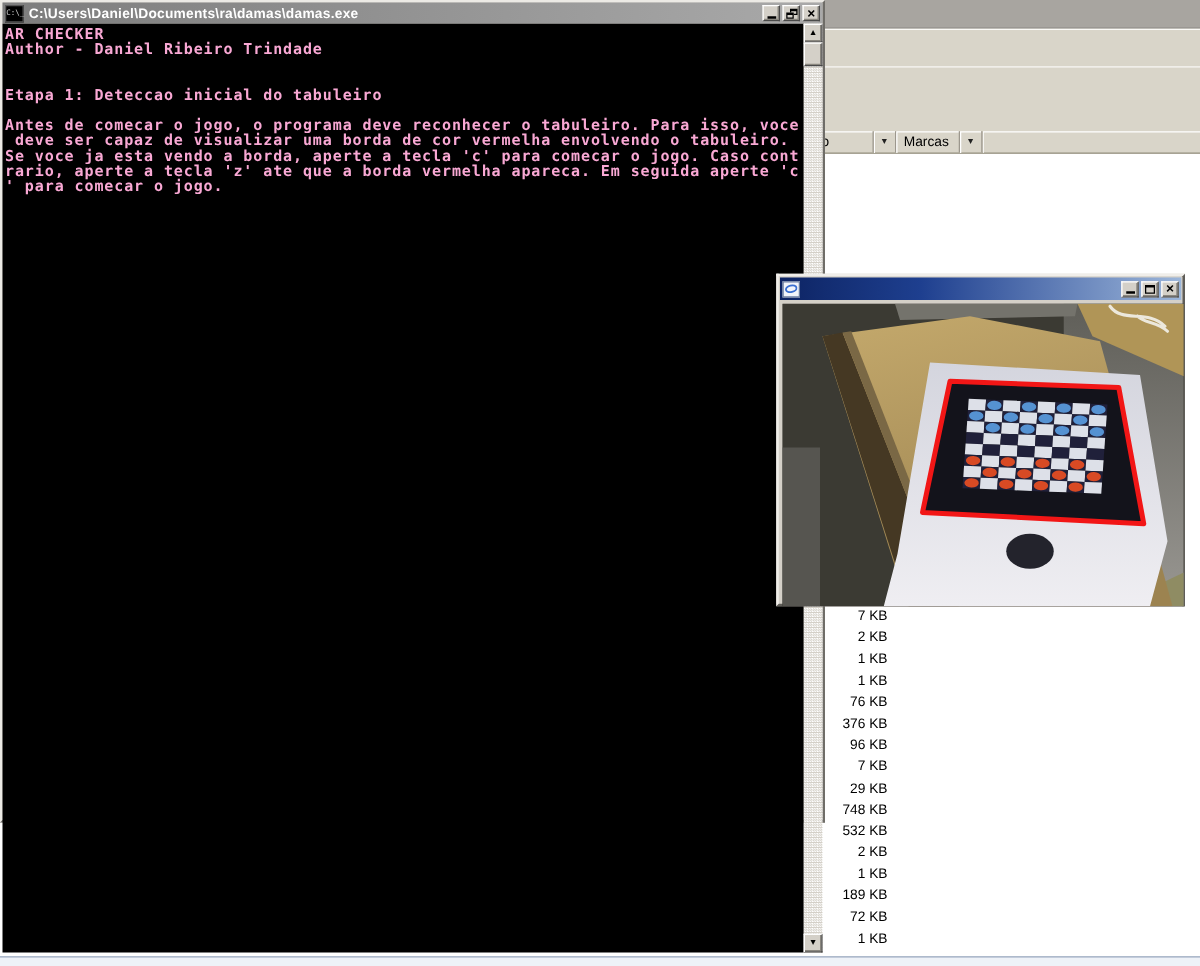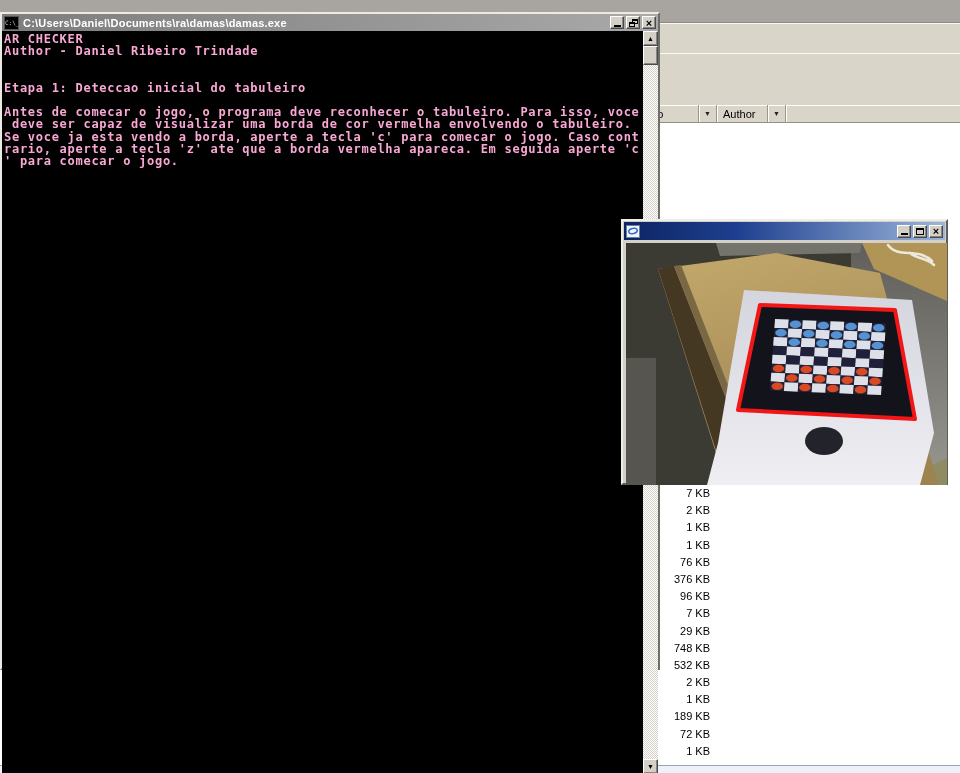--- a/index.html
+++ b/index.html
@@ -18,21 +18,21 @@
   .hdr-cell{box-sizing:border-box;border-right:1px solid #9c978d;box-shadow:inset 1px 1px 0 #ffffff;display:flex;align-items:center;padding:0 6px;white-space:nowrap;overflow:hidden;}
   .hdr-tamanho{width:87px;}
   .hdr-marcas{width:51px;}
   .hdr-arrow{width:18px;justify-content:center;font-size:7px;padding:0;color:#222;}
   .hdr-fill{flex:1;box-shadow:inset 1px 1px 0 #ffffff;}
   #file-sizes{position:absolute;top:485px;left:560px;width:150px;text-align:right;font-size:11px;color:#000;}
   .size-row{height:17.2px;line-height:17.2px;white-space:nowrap;}
   .exp-bottom{position:absolute;top:765px;left:0;right:0;height:8px;background:#eef2f8;border-top:1px solid #98a6bd;}
 
   
-  #console{position:absolute;left:0;top:12px;width:660px;height:658px;z-index:10;
+  #console{position:absolute;left:0;top:0;width:660px;height:658px;z-index:10;
     box-sizing:border-box;background:#d4d0c8;
     border:2px solid;border-color:#eceae5 #6f6d68 #6f6d68 #eceae5;}
   .console-titlebar{position:absolute;left:0;top:0;right:0;height:17px;
     background:linear-gradient(90deg,#7d7d7d,#a9a9a9);
     display:flex;align-items:center;padding:0 2px;}
   .cmd-icon{width:13px;height:12px;background:#000;border:1px solid #555;
     color:#cfcfcf;font:6px "DejaVu Sans Mono",monospace;line-height:11px;text-align:center;flex:0 0 auto;}
   .console-title{color:#fff;font-size:11px;font-weight:bold;margin-left:4px;flex:1;
     white-space:nowrap;overflow:hidden;letter-spacing:0.2px;}
   .tb-btns{display:flex;gap:2px;flex:0 0 auto;}
@@ -82,21 +82,21 @@
   <div class="exp-toolband"></div>
   <div class="exp-header">
     <div class="hdr-spacer"></div>
     <div class="hdr-cell hdr-tamanho">
       <span>Tamanho</span>
     </div>
     <div class="hdr-cell hdr-arrow">
       <span>▼</span>
     </div>
     <div class="hdr-cell hdr-marcas">
-      <span>Author</span>
+      <span>Marcas</span>
     </div>
     <div class="hdr-cell hdr-arrow">
       <span>▼</span>
     </div>
     <div class="hdr-fill"></div>
   </div>
   <div id="file-sizes">
       <div class="size-row">7 KB</div>
       <div class="size-row">2 KB</div>
       <div class="size-row">1 KB</div>

